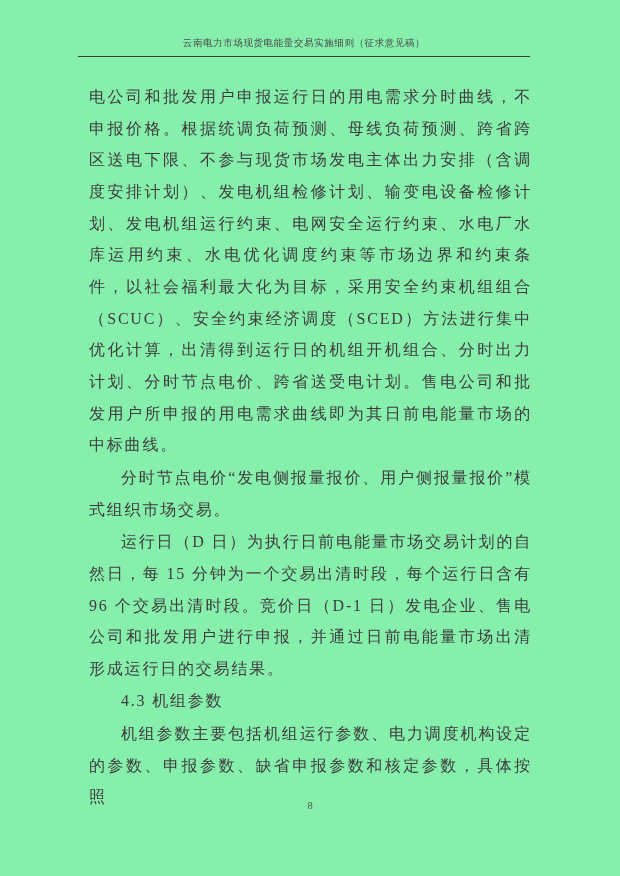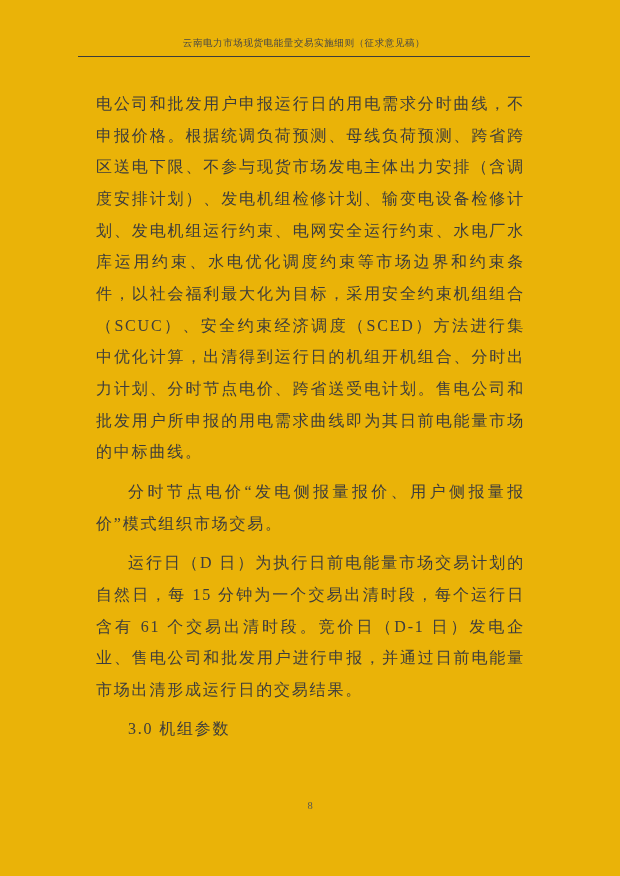--- a/index.html
+++ b/index.html
@@ -4,21 +4,21 @@
 <style>
   html, body {
     margin: 0;
     padding: 0;
     background: #ffffff;
   }
   .page {
     position: relative;
     width: 620px;
     height: 876px;
-    background: #eab308;
+    background: #86efac;
     overflow: hidden;
     font-family: "Liberation Serif", "DejaVu Serif", serif;
     color: #3d3d3d;
   }
   .header {
     position: absolute;
     top: 38px;
     left: 78px;
     width: 452px;
   }
@@ -41,21 +41,21 @@
     left: 88px;
     width: 445px;
     font-size: 16px;
     line-height: 31.65px;
     letter-spacing: 1.8px;
     text-align: justify;
     text-justify: inter-character;
     color: #3d3d3d;
   }
   .para {
-    margin: 8px;
+    margin: 1px;
     padding: 0;
     text-indent: 2em;
     text-align-last: left;
   }
   .para.no-indent {
     text-indent: 0;
   }
   .footer {
     position: absolute;
     top: 799px;
@@ -73,21 +73,22 @@
 <div class="page">
 
   <div class="header">
     <div class="header-title">云南电力市场现货电能量交易实施细则（征求意见稿）</div>
     <div class="header-rule"></div>
   </div>
 
   <div class="doc-body">
     <p class="para no-indent">电公司和批发用户申报运行日的用电需求分时曲线，不申报价格。根据统调负荷预测、母线负荷预测、跨省跨区送电下限、不参与现货市场发电主体出力安排（含调度安排计划）、发电机组检修计划、输变电设备检修计划、发电机组运行约束、电网安全运行约束、水电厂水库运用约束、水电优化调度约束等市场边界和约束条件，以社会福利最大化为目标，采用安全约束机组组合（SCUC）、安全约束经济调度（SCED）方法进行集中优化计算，出清得到运行日的机组开机组合、分时出力计划、分时节点电价、跨省送受电计划。售电公司和批发用户所申报的用电需求曲线即为其日前电能量市场的中标曲线。</p>
     <p class="para">分时节点电价“发电侧报量报价、用户侧报量报价”模式组织市场交易。</p>
-    <p class="para">运行日（D 日）为执行日前电能量市场交易计划的自然日，每 15 分钟为一个交易出清时段，每个运行日含有 61 个交易出清时段。竞价日（D-1 日）发电企业、售电公司和批发用户进行申报，并通过日前电能量市场出清形成运行日的交易结果。</p>
-    <p class="para">3.0 机组参数</p>
+    <p class="para">运行日（D 日）为执行日前电能量市场交易计划的自然日，每 15 分钟为一个交易出清时段，每个运行日含有 96 个交易出清时段。竞价日（D-1 日）发电企业、售电公司和批发用户进行申报，并通过日前电能量市场出清形成运行日的交易结果。</p>
+    <p class="para">4.3 机组参数</p>
+    <p class="para">机组参数主要包括机组运行参数、电力调度机构设定的参数、申报参数、缺省申报参数和核定参数，具体按照</p>
   </div>
 
   <div class="footer">
     <span>8</span>
   </div>
 
 </div>
 
 </body></html>

